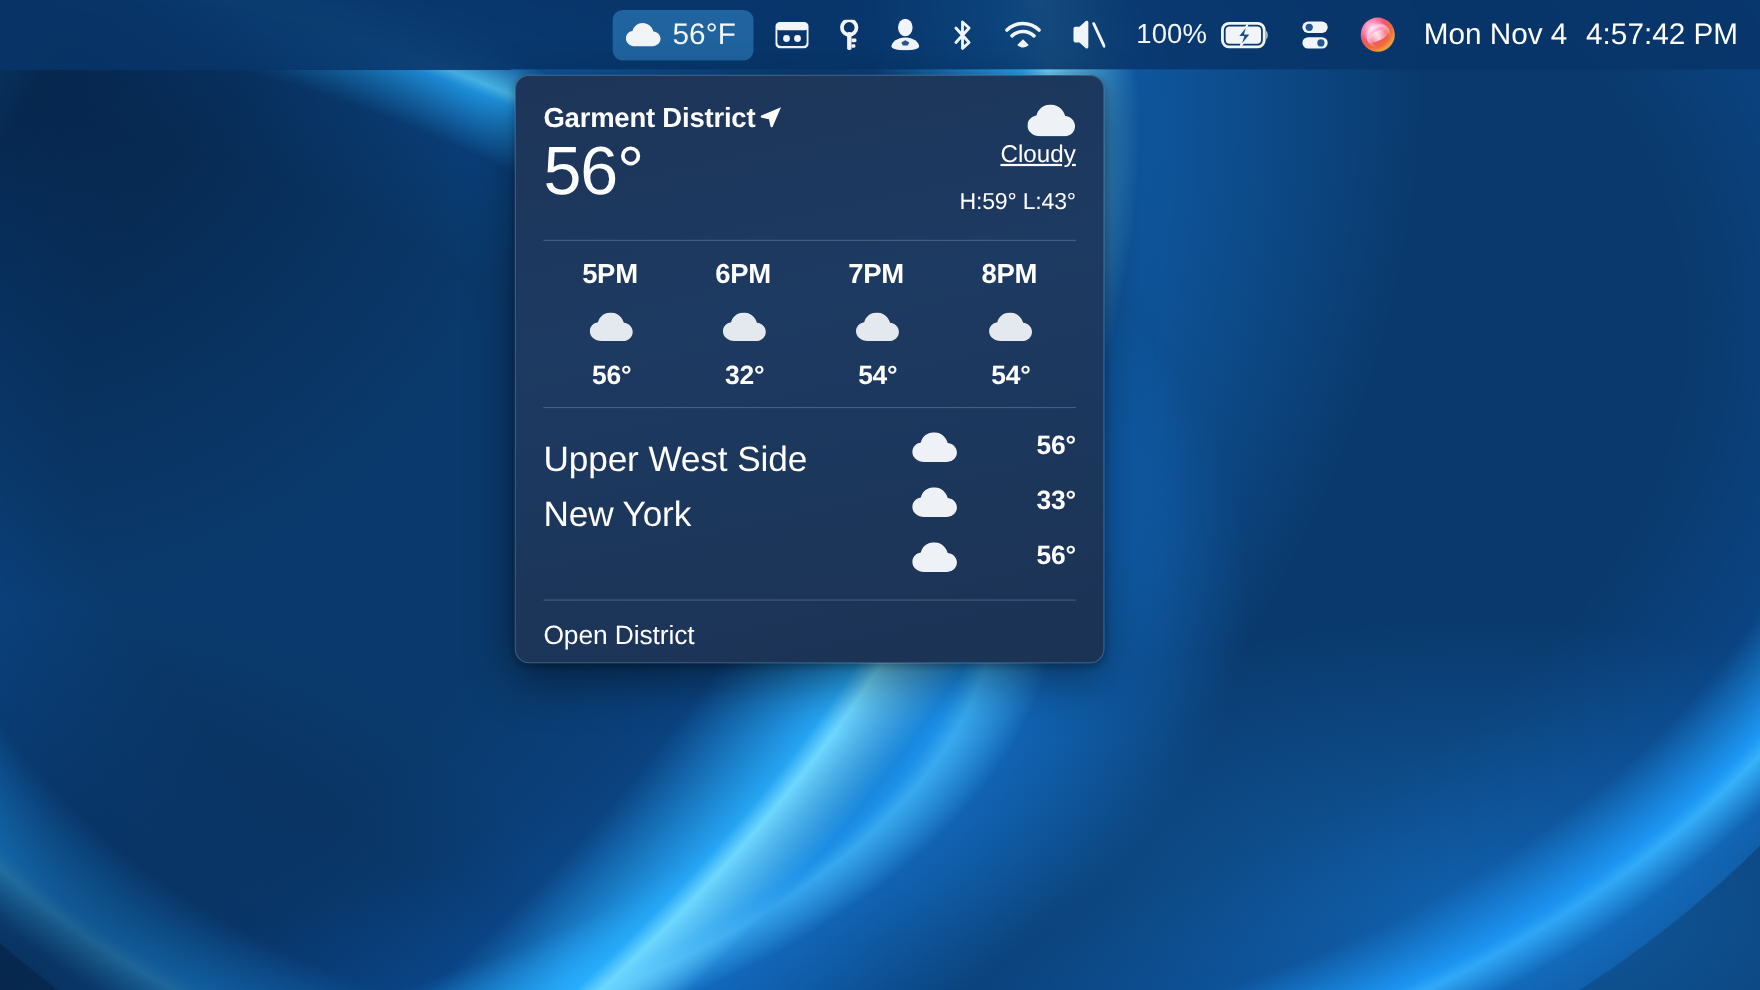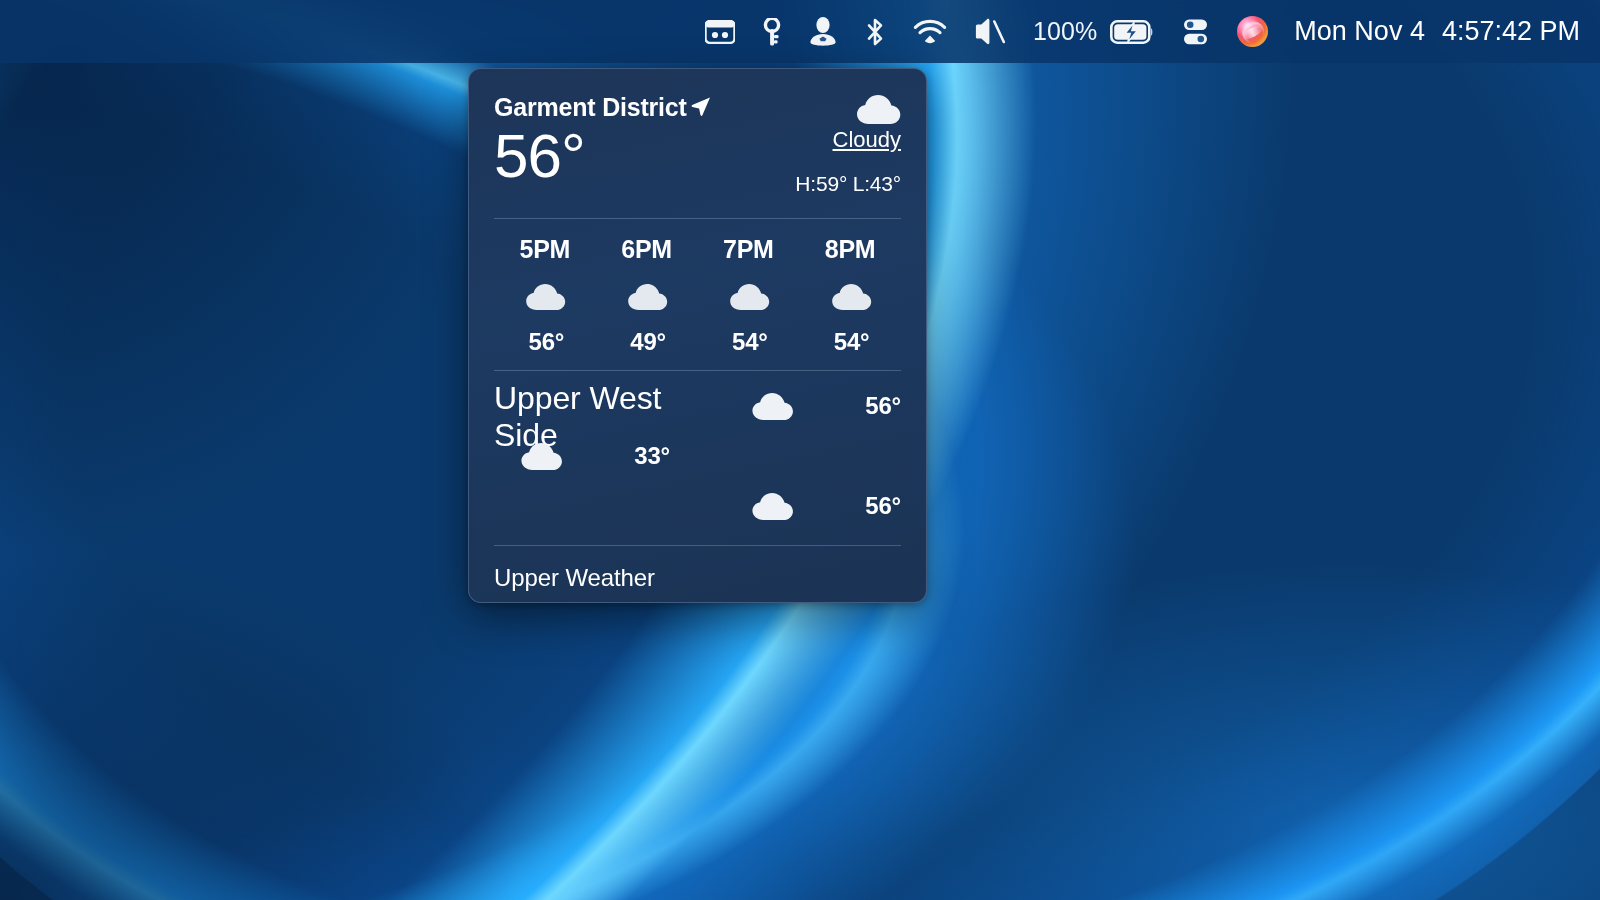--- a/index.html
+++ b/index.html
@@ -98,21 +98,21 @@
   }
   .siri::before{
     content:""; position:absolute; left:4px; top:12px; width:23px; height:9px;
     background:linear-gradient(90deg, rgba(255,255,255,.0), rgba(255,255,255,.75), rgba(255,255,255,0));
     transform:rotate(-28deg); border-radius:50%;
   }
 
   
   #weather-panel{
     position:absolute; left:468px; top:68px;
-    width:459px; height:535px;
+    width:536px; height:535px;
     background:linear-gradient(168deg,#1d3558 0%, #1d3a62 40%, #1b3354 100%);
     border-radius:13px;
     border:1px solid rgba(150,180,220,.30);
     box-shadow:0 16px 44px rgba(0,0,0,.45), 0 2px 8px rgba(0,0,0,.3);
     z-index:50; overflow:hidden;
     color:#fff;
   }
 
   .hdr{ display:flex; justify-content:space-between; padding:24px 25px 0 25px; }
   .hdr-left{ display:flex; flex-direction:column; }
@@ -157,20 +157,28 @@
   <div class="wp3"></div>
   <div class="wp4"></div>
   <div class="wp-dark-tl"></div>
   <div class="wp-dark-bl"></div>
   <div class="wp-glow-br"></div>
 </div>
 
 <div id="menubar">
   <div class="mb-items">
 
+    <div class="mb-item weather">
+      <span>
+        <svg class="ic" width="32" height="22" viewBox="0 0 32 22">
+          <path fill="#f2f5f8" d="M8.6 21h15.6c4.1 0 7.3-3 7.3-6.7 0-3.5-2.8-6.4-6.5-6.7C23.9 3.3 20 0 15.3 0 10.8 0 7 3 6 7.2 2.5 7.7 0 10.5 0 13.9 0 17.8 3.6 21 8.6 21z"></path>
+        </svg>
+      </span>
+      <span class="mb-weather-temp">56°F</span>
+    </div>
 
     <div class="mb-item">
       <span>
         <svg class="ic" width="30" height="24" viewBox="0 0 30 24">
           <rect x="0.5" y="1" width="29" height="22" rx="4.5" fill="none" stroke="#f2f5f8" stroke-width="2.4"></rect>
           <rect x="0.5" y="1" width="29" height="6.5" rx="3" fill="#f2f5f8"></rect>
           <circle cx="10" cy="15" r="3.1" fill="#f2f5f8"></circle>
           <circle cx="20" cy="15" r="3.1" fill="#f2f5f8"></circle>
         </svg>
       </span>
@@ -301,21 +309,21 @@
       <span class="hour-temp">56°</span>
     </div>
 
     <div class="hour-col">
       <span class="hour-label">6PM</span>
       <span class="hour-icon">
         <svg class="ic" width="40" height="26" viewBox="0 0 32 21">
             <path fill="#e3e9ef" d="M8.6 21h15.6c4.1 0 7.3-3 7.3-6.7 0-3.5-2.8-6.4-6.5-6.7C23.9 3.3 20 0 15.3 0 10.8 0 7 3 6 7.2 2.5 7.7 0 10.5 0 13.9 0 17.8 3.6 21 8.6 21z"></path>
           </svg>
       </span>
-      <span class="hour-temp">49°</span>
+      <span class="hour-temp">32°</span>
     </div>
 
     <div class="hour-col">
       <span class="hour-label">7PM</span>
       <span class="hour-icon">
         <svg class="ic" width="40" height="26" viewBox="0 0 32 21">
             <path fill="#e3e9ef" d="M8.6 21h15.6c4.1 0 7.3-3 7.3-6.7 0-3.5-2.8-6.4-6.5-6.7C23.9 3.3 20 0 15.3 0 10.8 0 7 3 6 7.2 2.5 7.7 0 10.5 0 13.9 0 17.8 3.6 21 8.6 21z"></path>
           </svg>
       </span>
       <span class="hour-temp">54°</span>
@@ -342,20 +350,21 @@
       <span class="city-name">Upper West Side</span>
       <span class="city-icon">
         <svg class="ic" width="42" height="27" viewBox="0 0 32 21">
             <path fill="#eef2f6" d="M8.6 21h15.6c4.1 0 7.3-3 7.3-6.7 0-3.5-2.8-6.4-6.5-6.7C23.9 3.3 20 0 15.3 0 10.8 0 7 3 6 7.2 2.5 7.7 0 10.5 0 13.9 0 17.8 3.6 21 8.6 21z"></path>
           </svg>
       </span>
       <span class="city-temp">56°</span>
     </div>
 
     <div class="city-row">
+      <span class="city-name">New York</span>
       <span class="city-icon">
         <svg class="ic" width="42" height="27" viewBox="0 0 32 21">
             <path fill="#eef2f6" d="M8.6 21h15.6c4.1 0 7.3-3 7.3-6.7 0-3.5-2.8-6.4-6.5-6.7C23.9 3.3 20 0 15.3 0 10.8 0 7 3 6 7.2 2.5 7.7 0 10.5 0 13.9 0 17.8 3.6 21 8.6 21z"></path>
           </svg>
       </span>
       <span class="city-temp">33°</span>
     </div>
 
     <div class="city-row">
       <span class="city-name">
@@ -367,16 +376,16 @@
           </svg>
       </span>
       <span class="city-temp">56°</span>
     </div>
 
   </div>
 
   <div class="divider"></div>
 
   <div class="footer">
-    <div class="footer-btn">Upper Weather</div>
+    <div class="footer-btn">Open District</div>
   </div>
 
 </div>
 
 </body></html>

